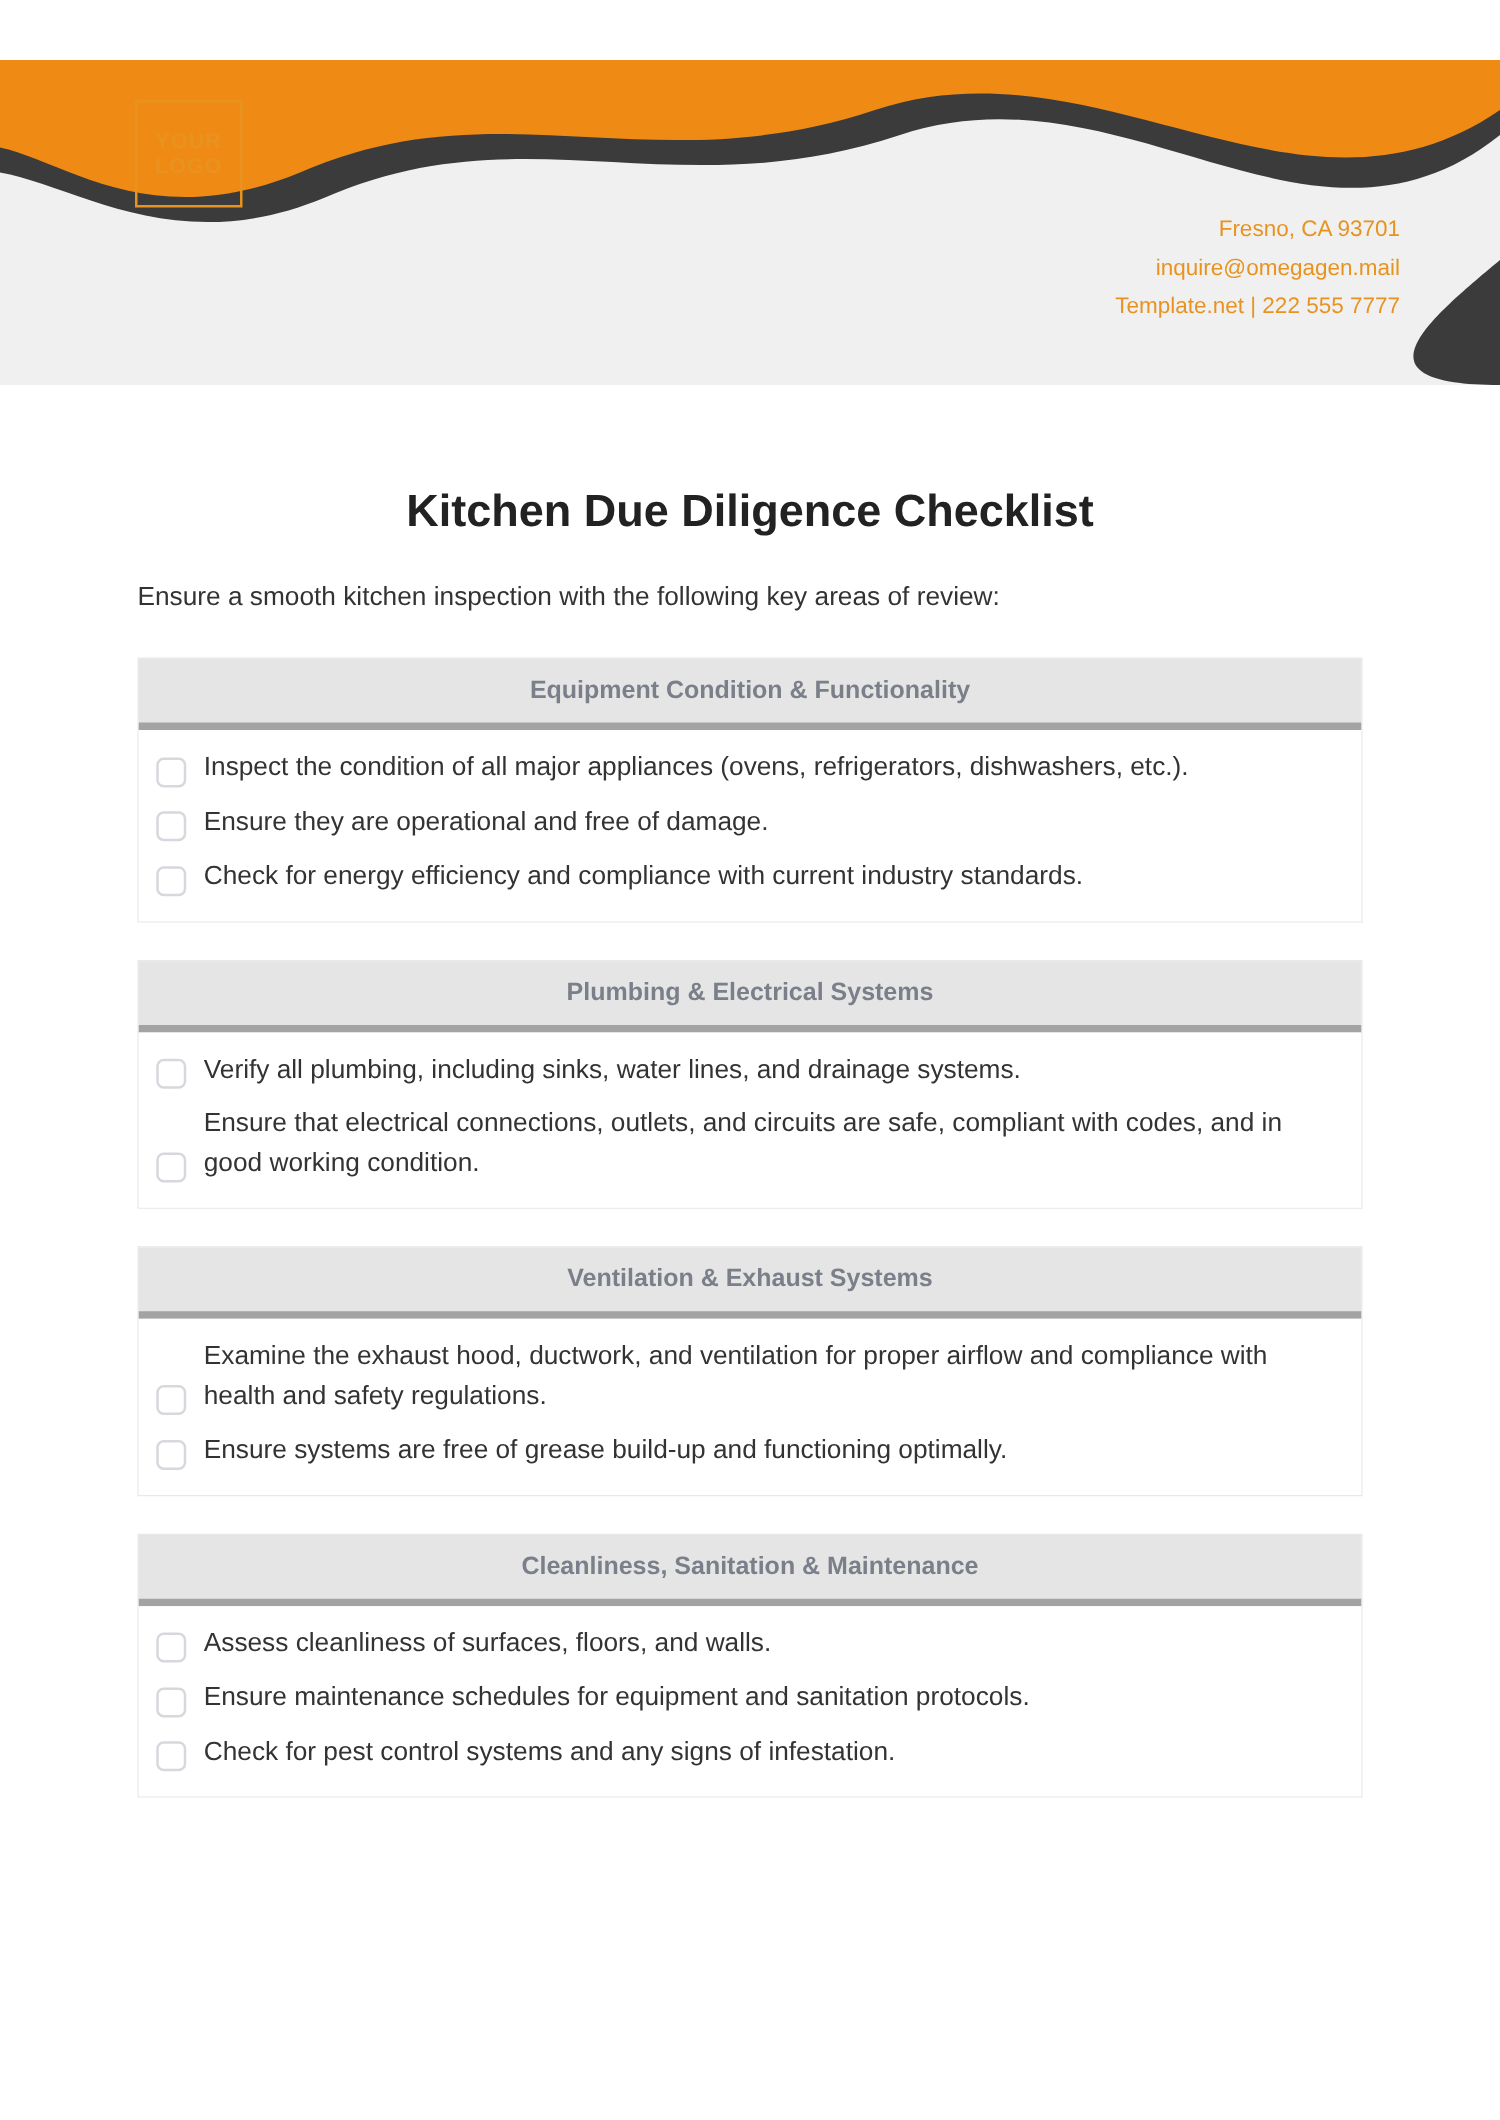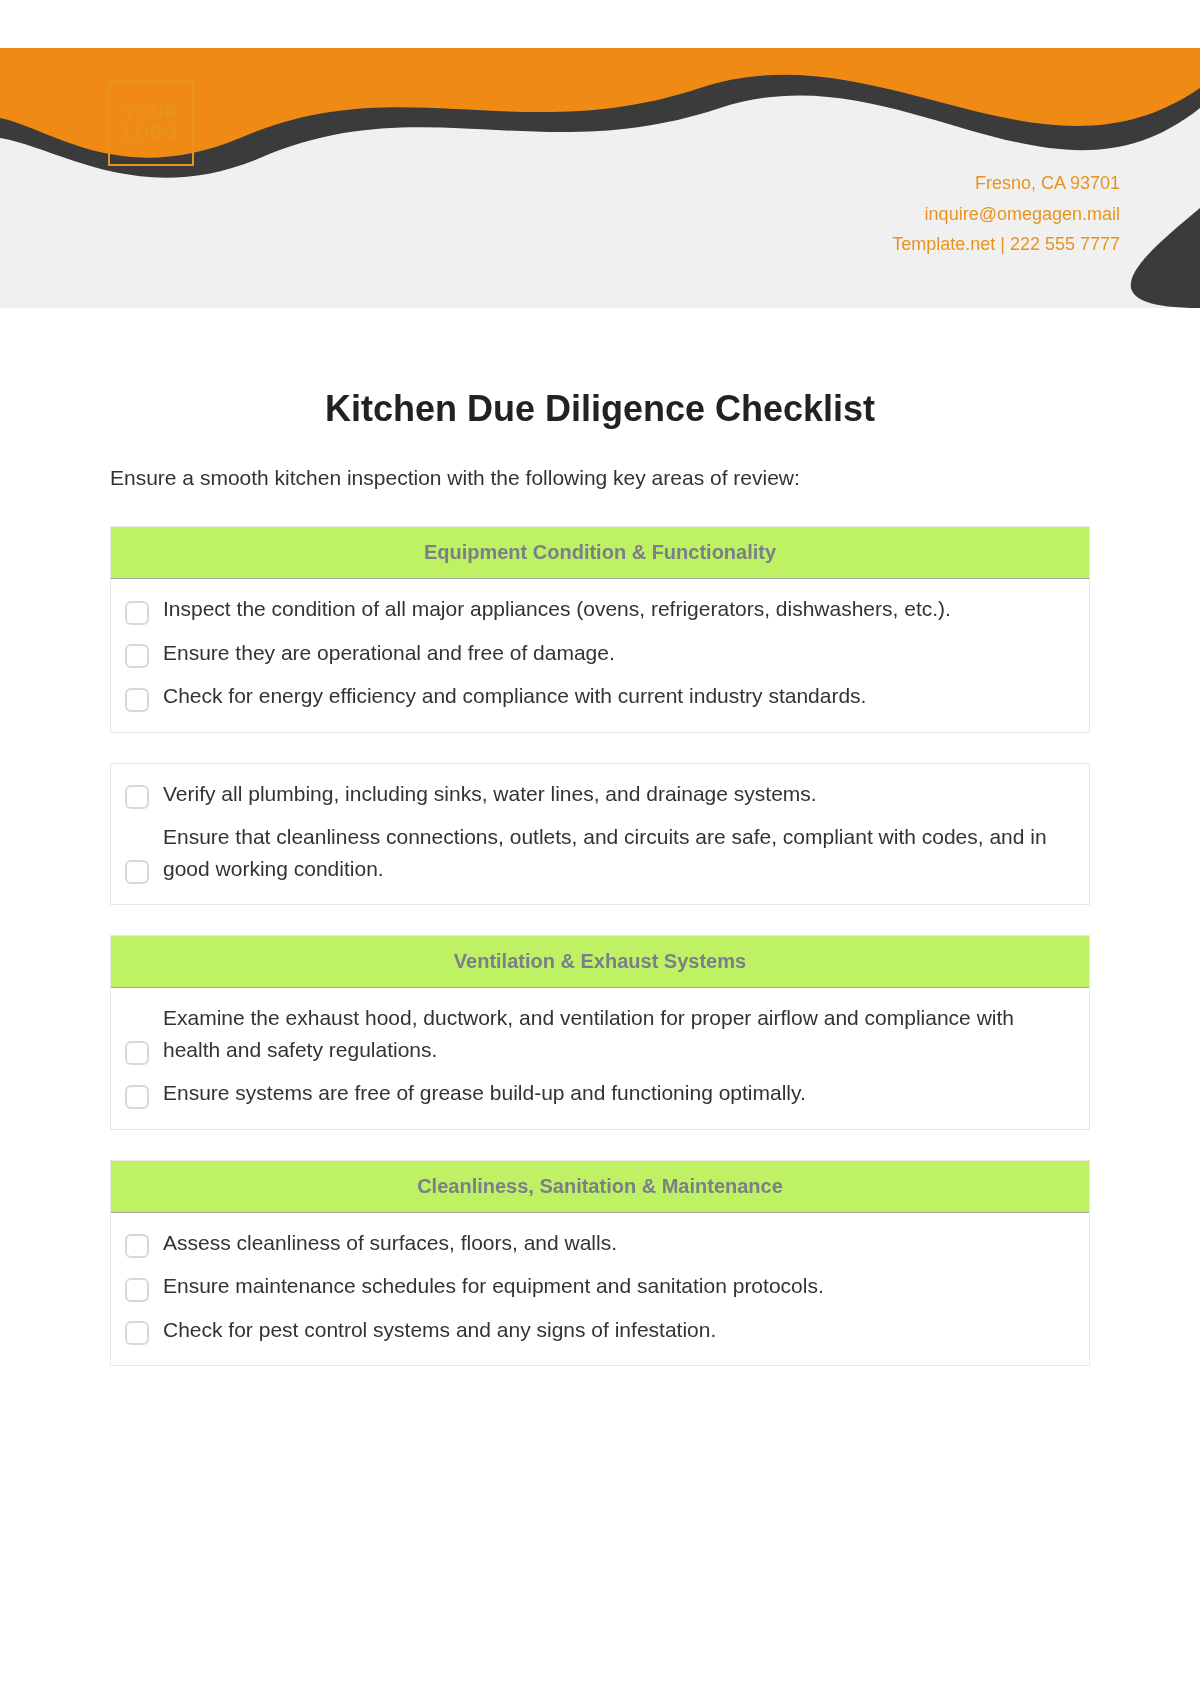--- a/index.html
+++ b/index.html
@@ -69,22 +69,22 @@
     .intro {
       font-size: 21px;
       color: #333333;
       margin-bottom: 36px;
     }
     .section {
       border: 1px solid #e6e8ec;
       margin-bottom: 30px;
     }
     .section-header {
-      background: #bef264;
-      border-bottom: 1px solid #a3a3a3;
+      background: #e5e5e5;
+      border-bottom: 6px solid #a3a3a3;
       text-align: center;
       padding: 14px 12px;
       color: #7a7f8a;
       font-weight: 700;
       font-size: 20px;
     }
     .section-body {
       padding: 8px 14px 14px 14px;
       background: #ffffff;
     }
@@ -150,28 +150,29 @@
             <div class="checkbox"></div>
             <div class="item-text">Ensure they are operational and free of damage.</div>
           </div>
           <div class="check-item">
             <div class="checkbox"></div>
             <div class="item-text">Check for energy efficiency and compliance with current industry standards.</div>
           </div>
         </div>
       </div>
       <div class="section">
+        <div class="section-header">Plumbing &amp; Electrical Systems</div>
         <div class="section-body">
           <div class="check-item">
             <div class="checkbox"></div>
             <div class="item-text">Verify all plumbing, including sinks, water lines, and drainage systems.</div>
           </div>
           <div class="check-item">
             <div class="checkbox"></div>
-            <div class="item-text">Ensure that cleanliness connections, outlets, and circuits are safe, compliant with codes, and in good working condition.</div>
+            <div class="item-text">Ensure that electrical connections, outlets, and circuits are safe, compliant with codes, and in good working condition.</div>
           </div>
         </div>
       </div>
       <div class="section">
         <div class="section-header">Ventilation &amp; Exhaust Systems</div>
         <div class="section-body">
           <div class="check-item">
             <div class="checkbox"></div>
             <div class="item-text">Examine the exhaust hood, ductwork, and ventilation for proper airflow and compliance with health and safety regulations.</div>
           </div>

